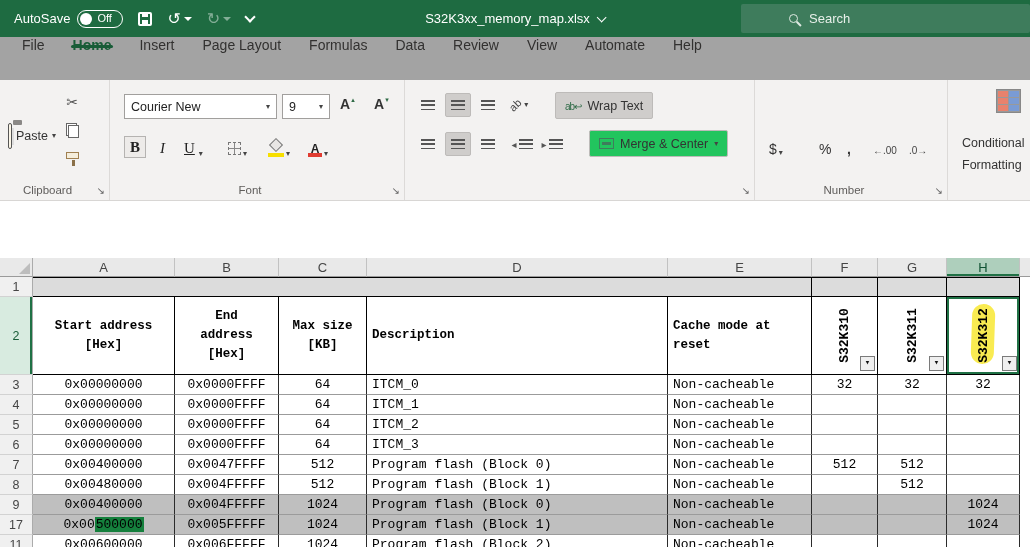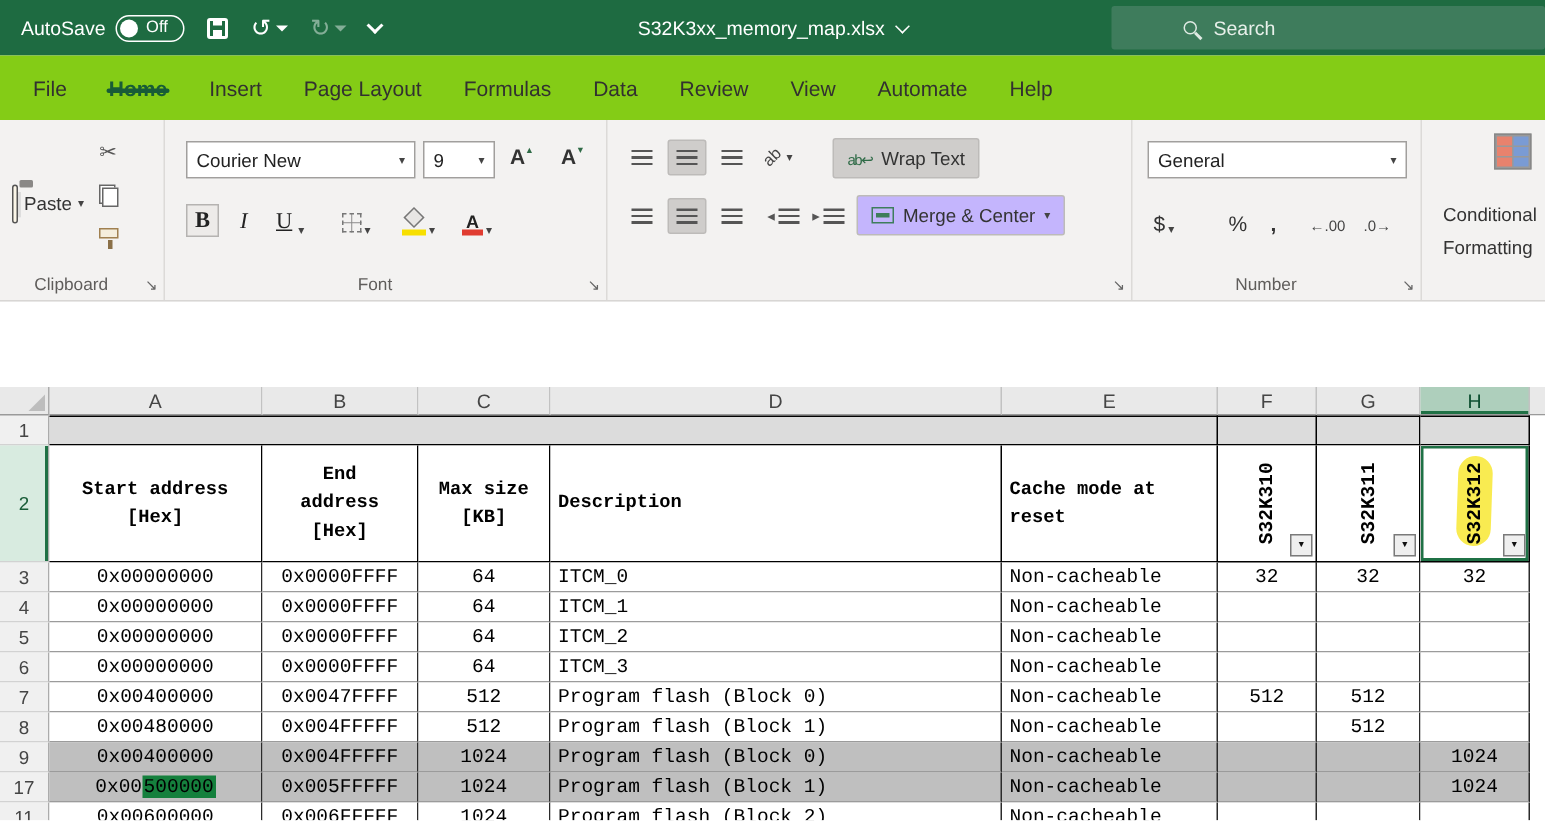--- a/index.html
+++ b/index.html
@@ -31,22 +31,22 @@
     display:flex;align-items:center;gap:8px;font-size:13px;white-space:nowrap}
   .chev-dn{width:7px;height:7px;border-right:1.5px solid #fff;border-bottom:1.5px solid #fff;
     transform:rotate(45deg);display:inline-block;margin-top:-3px}
   .searchbox{position:absolute;right:0;top:4px;width:289px;height:29px;background:#3E7C5C;
     border-radius:2px;display:flex;align-items:center;gap:11px;padding-left:48px;font-size:13px;color:#E8F0EA}
   .icon-search{width:9px;height:9px;border:1.5px solid #DFEAE3;border-radius:50%;position:relative;flex:0 0 auto}
   .icon-search::after{content:"";position:absolute;width:6px;height:1.5px;background:#DFEAE3;
     transform:rotate(45deg);right:-5px;bottom:-2px}
 
   
-  .menubar{position:absolute;top:37px;left:0;width:1030px;height:43px;background:#84cc16;
-    display:flex;align-items:center;padding-left:8px}
+  .menubar{position:absolute;top:37px;left:0;width:1030px;height:43px;background:#a3a3a3;
+    display:flex;align-items:flex-start;padding-left:8px}
   .menu-item{padding:0 14px;font-size:14px;color:#323130;display:flex;align-items:center;
     position:relative;cursor:default;white-space:nowrap}
   .menu-item.active{color:#185C37;font-weight:700}
   .menu-item.active::after{content:"";position:absolute;left:12px;right:12px;bottom:5px;height:3px;
     background:#185C37;border-radius:2px}
 
   
   .ribbon{position:absolute;top:80px;left:0;width:1030px;height:121px;background:#F3F2F1;
     border-bottom:1px solid #D8D6D4;overflow:hidden;color:#333}
   .group{position:absolute;top:0;height:120px;border-right:1px solid #DCDAD8}
@@ -112,21 +112,21 @@
   .pressed{background:#CFCDCB;border:1px solid #BDBBB9}
   #va-top{left:10px;top:13px}#va-mid{left:40px;top:13px}#va-bot{left:70px;top:13px}
   #orient{left:104px;top:13px;width:34px;height:24px;display:flex;align-items:center;gap:3px;position:absolute}
   .orient-glyph{display:inline-block;transform:rotate(-45deg);font-size:11px;color:#444}
   #ha-left{left:10px;top:52px}#ha-ctr{left:40px;top:52px}#ha-right{left:70px;top:52px}
   #indent-dec{left:104px;top:52px}#indent-inc{left:134px;top:52px}
   .ind-glyph{font-size:10px;color:#555;margin-right:2px}
   .txt-btn{position:absolute;height:27px;display:flex;align-items:center;gap:6px;padding:0 9px;
     font-size:12.5px;color:#333;border-radius:2px;white-space:nowrap}
   #wrap-btn{left:150px;top:12px;background:#CFCDCB;border:1px solid #BDBBB9}
-  #merge-btn{left:166px;top:50px;background:#c4b5fd;border:1px solid #BDBBB9}
+  #merge-btn{left:184px;top:50px;background:#22c55e;border:1px solid #BDBBB9}
   .icon-wrap::before{content:"ab↩";font-size:10px;color:#2F6B47;letter-spacing:-1px}
   .icon-merge{width:15px;height:11px;border:1px solid #3E7D5C;display:flex;align-items:center;justify-content:center}
   .icon-merge::before{content:"";width:9px;height:3px;background:#3E7D5C}
 
   #num-format{left:10px;top:14px;width:173px;height:25px}
   .num-ico{position:absolute;top:54px;height:23px;display:flex;align-items:flex-end;gap:2px;font-size:14px;color:#333}
   #btn-currency{left:14px}
   #btn-percent{left:64px}
   #btn-comma{left:92px;font-weight:700}
   #btn-incdec{left:118px}
@@ -362,24 +362,20 @@
         </span>
       <div class="txt-btn" id="merge-btn">
         <span class="icon-merge"></span>
         <span>Merge &amp; Center</span>
         <span class="dd"></span>
       </div>
       <span class="launcher"></span>
     </div>
 
     <div class="group" id="grp-number">
-      <div class="combo" id="num-format">
-        <span>General</span>
-        <span class="dd"></span>
-      </div>
       <span class="num-ico" id="btn-currency">
         <span>$</span>
         <span class="dd"></span>
       </span>
       <span class="num-ico" id="btn-percent">
         <span>%</span>
       </span>
       <span class="num-ico" id="btn-comma">
         <span>,</span>
       </span>

